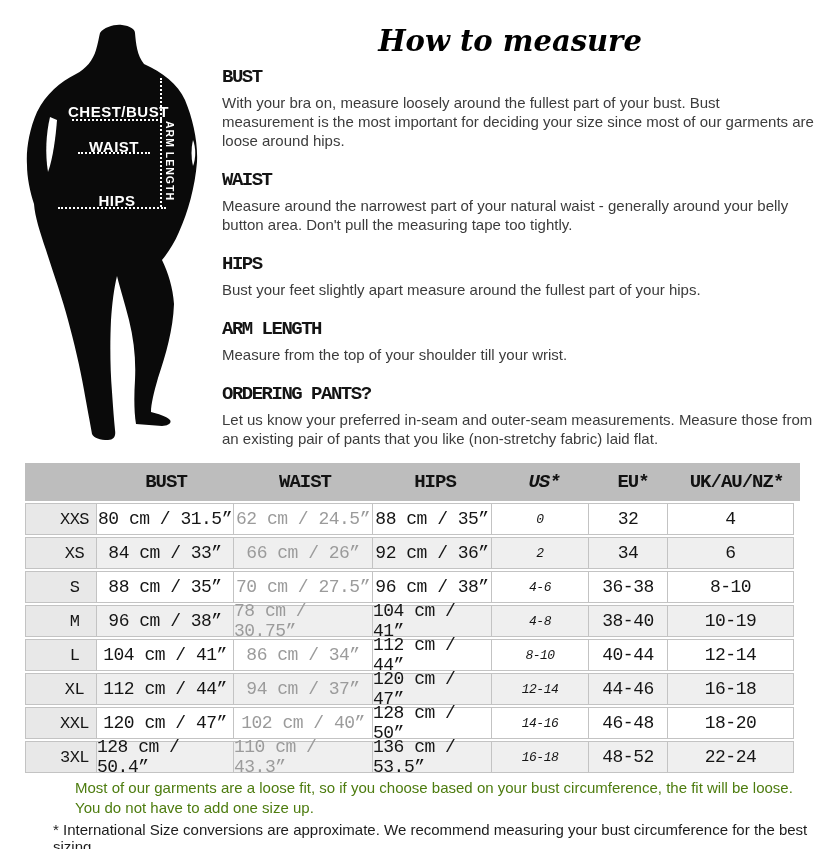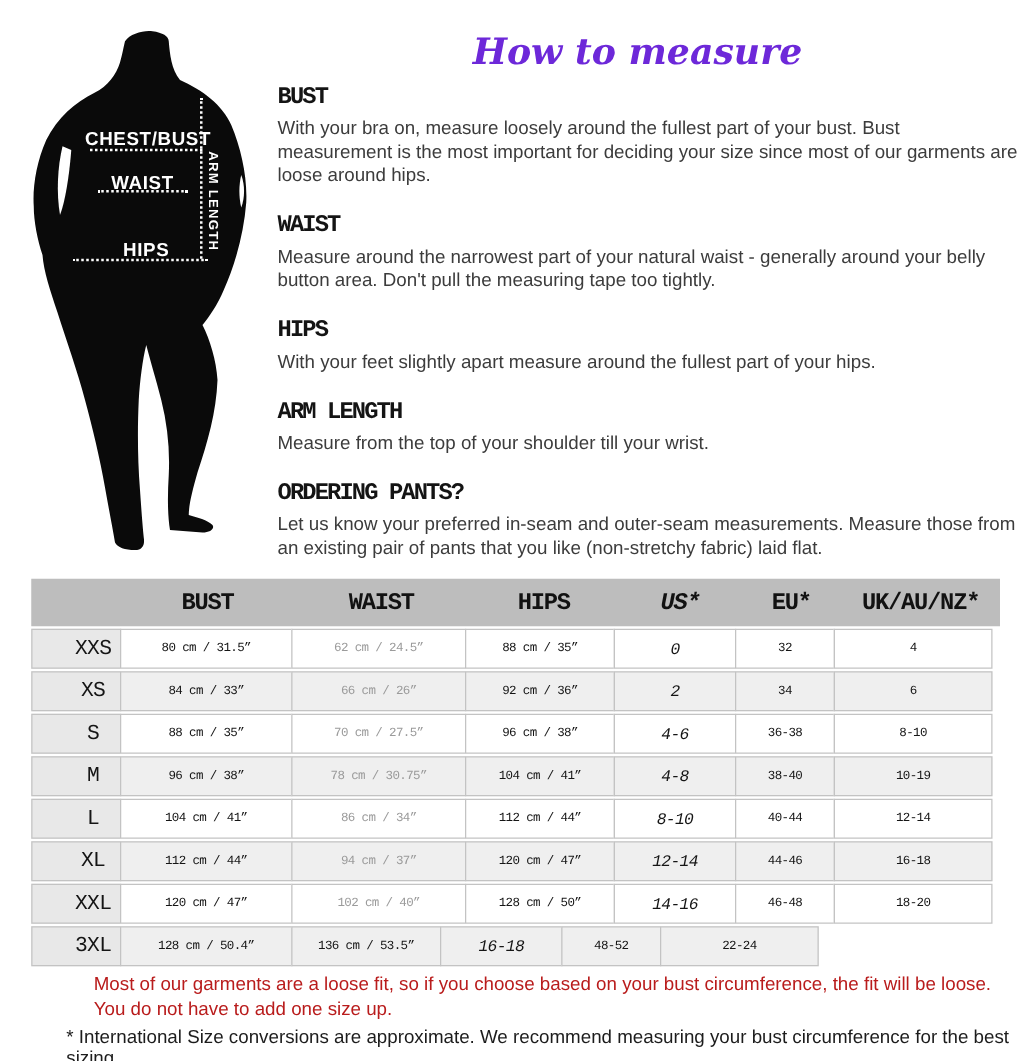--- a/index.html
+++ b/index.html
@@ -20,54 +20,54 @@
   .dotted-v { position:absolute; width:0; border-left:2px dotted #ffffff; }
   .arm-label {
     position:absolute; color:#ffffff; font-size:10.5px; font-weight:bold; letter-spacing:1px;
     writing-mode:vertical-rl; text-align:center;
   }
 
   
   .title {
     position:absolute; left:370px; top:24px; width:280px; text-align:center;
     font-family:"DejaVu Serif", serif; font-style:italic; font-weight:bold;
-    font-size:29px; color:#6d28d9; white-space:nowrap;
+    font-size:29px; color:#000000; white-space:nowrap;
   }
 
   
   .sections { position:absolute; left:222px; top:66px; width:592px; }
   .section { margin-bottom:19px; }
   .section h2 {
     font-family:"Liberation Mono", monospace; font-weight:bold; font-size:19px;
     letter-spacing:-1.5px; color:#141414; margin-bottom:5px;
   }
   .section p { font-size:15px; line-height:19px; color:#3c3c3c; }
 
   
   .size-table { position:absolute; left:25px; top:463px; width:775px; font-family:"Liberation Mono", monospace; }
   .thead { display:flex; background:#bdbdbd; height:38px; align-items:center; }
   .hcell {
     text-align:center; font-weight:bold; font-size:19px; letter-spacing:-1px; color:#121212;
   }
   .srow { display:flex; margin-top:2px; }
   .cell {
     height:32px; display:flex; align-items:center; justify-content:center;
-    border:1px solid #c3c3c3; background:#ffffff; font-size:10px; letter-spacing:-0.5px;
+    border:1px solid #c3c3c3; background:#ffffff; font-size:18px; letter-spacing:-0.5px;
     color:#151515; margin-left:-1px;
   }
   .srow .cell:first-child { margin-left:0; }
   .srow:nth-child(even) .cell { background:#efefef; }
   .cell.label { background:#e8e8e8 !important; font-size:17px; }
   .cell.waist { color:#9b9b9b; }
   .cell.us { font-size:13px; }
   .c0 { width:72px;padding-left:27px; } .c1 { width:138px; } .c2 { width:140px; } .c3 { width:120px; }
   .c4 { width:98px;font-style:italic; } .c5 { width:80px; } .c6 { width:127px; }
 
   
-  .footer-note { position:absolute; left:75px; top:778px; width:720px; font-size:15px; line-height:20px; color:#b91c1c; }
+  .footer-note { position:absolute; left:75px; top:778px; width:720px; font-size:15px; line-height:20px; color:#4d7c0f; }
   .footnote { position:absolute; left:53px; top:821px; width:760px; font-size:15px; color:#1c1c1c; }
 </style>
 </head>
 <body>
 
 <div class="page">
 
   <div class="figure-wrap">
     <svg width="200" height="425" viewBox="0 0 200 425">
       <path fill="#0a0a0a" d="
@@ -121,21 +121,21 @@
     <div class="section">
       <h2>BUST</h2>
       <p>With your bra on, measure loosely around the fullest part of your bust. Bust measurement is the most important for deciding your size since most of our garments are loose around hips.</p>
     </div>
     <div class="section">
       <h2>WAIST</h2>
       <p>Measure around the narrowest part of your natural waist - generally around your belly button area. Don't pull the measuring tape too tightly.</p>
     </div>
     <div class="section">
       <h2>HIPS</h2>
-      <p>With your feet slightly apart measure around the fullest part of your hips.</p>
+      <p>Bust your feet slightly apart measure around the fullest part of your hips.</p>
     </div>
     <div class="section">
       <h2>ARM LENGTH</h2>
       <p>Measure from the top of your shoulder till your wrist.</p>
     </div>
     <div class="section">
       <h2>ORDERING PANTS?</h2>
       <p>Let us know your preferred in-seam and outer-seam measurements. Measure those from an existing pair of pants that you like (non-stretchy fabric) laid flat.</p>
     </div>
   </div>
@@ -210,20 +210,21 @@
           <div class="cell c1">120 cm / 47”</div>
           <div class="cell c2 waist">102 cm / 40”</div>
           <div class="cell c3">128 cm / 50”</div>
           <div class="cell c4 us">14-16</div>
           <div class="cell c5">46-48</div>
           <div class="cell c6">18-20</div>
         </div>
         <div class="srow">
           <div class="cell c0 label">3XL</div>
           <div class="cell c1">128 cm / 50.4”</div>
+          <div class="cell c2 waist">110 cm / 43.3”</div>
           <div class="cell c3">136 cm / 53.5”</div>
           <div class="cell c4 us">16-18</div>
           <div class="cell c5">48-52</div>
           <div class="cell c6">22-24</div>
         </div>
       </div>
   </div>
 
   <div class="footer-note">
     <div>Most of our garments are a loose fit, so if you choose based on your bust circumference, the fit will be loose.</div>

